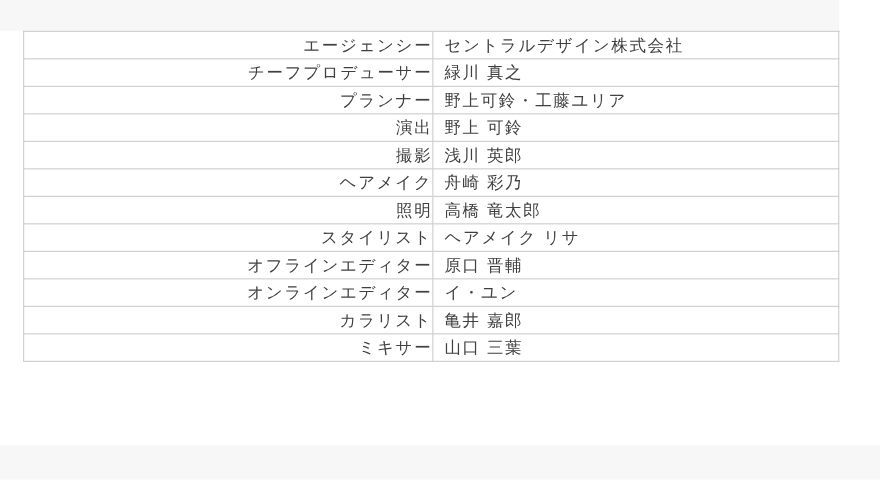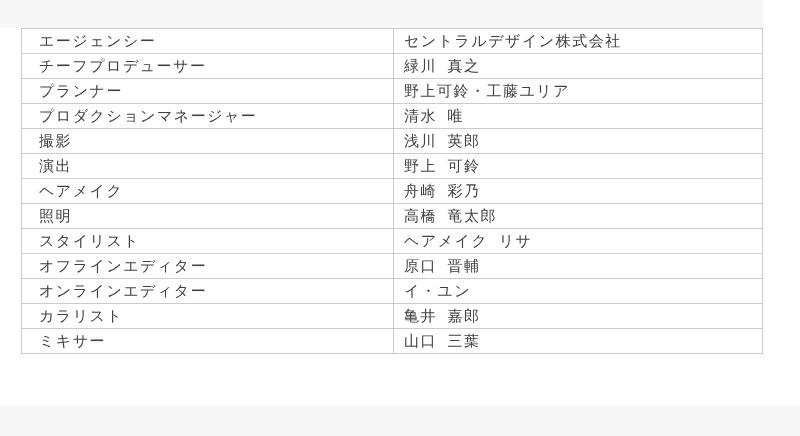--- a/index.html
+++ b/index.html
@@ -47,25 +47,25 @@
     letter-spacing: 1.5px;
     color: #404040;
     vertical-align: middle;
     white-space: nowrap;
     overflow: hidden;
     padding: 0;
   }
   .credits-table td.role-cell {
     width: 372px;
     padding-left: 17px;
+    text-align: right;
   }
   .credits-table td.name-cell {
     width: 369px;
     padding-left: 10px;
-    font-family: Liberation Mono, monospace;
   }
 </style>
 </head>
 <body>
 
 <div class="top-strip"></div>
 <div class="bottom-strip"></div>
 
 <table class="credits-table">
   <tbody>
@@ -75,30 +75,26 @@
     </tr>
     <tr>
       <td class="role-cell">チーフプロデューサー</td>
       <td class="name-cell">緑川 真之</td>
     </tr>
     <tr>
       <td class="role-cell">プランナー</td>
       <td class="name-cell">野上可鈴・工藤ユリア</td>
     </tr>
     <tr>
-      <td class="role-cell">プロダクションマネージャー</td>
-      <td class="name-cell">清水 唯</td>
+      <td class="role-cell">演出</td>
+      <td class="name-cell">野上 可鈴</td>
     </tr>
     <tr>
       <td class="role-cell">撮影</td>
       <td class="name-cell">浅川 英郎</td>
-    </tr>
-    <tr>
-      <td class="role-cell">演出</td>
-      <td class="name-cell">野上 可鈴</td>
     </tr>
     <tr>
       <td class="role-cell">ヘアメイク</td>
       <td class="name-cell">舟崎 彩乃</td>
     </tr>
     <tr>
       <td class="role-cell">照明</td>
       <td class="name-cell">高橋 竜太郎</td>
     </tr>
     <tr>

